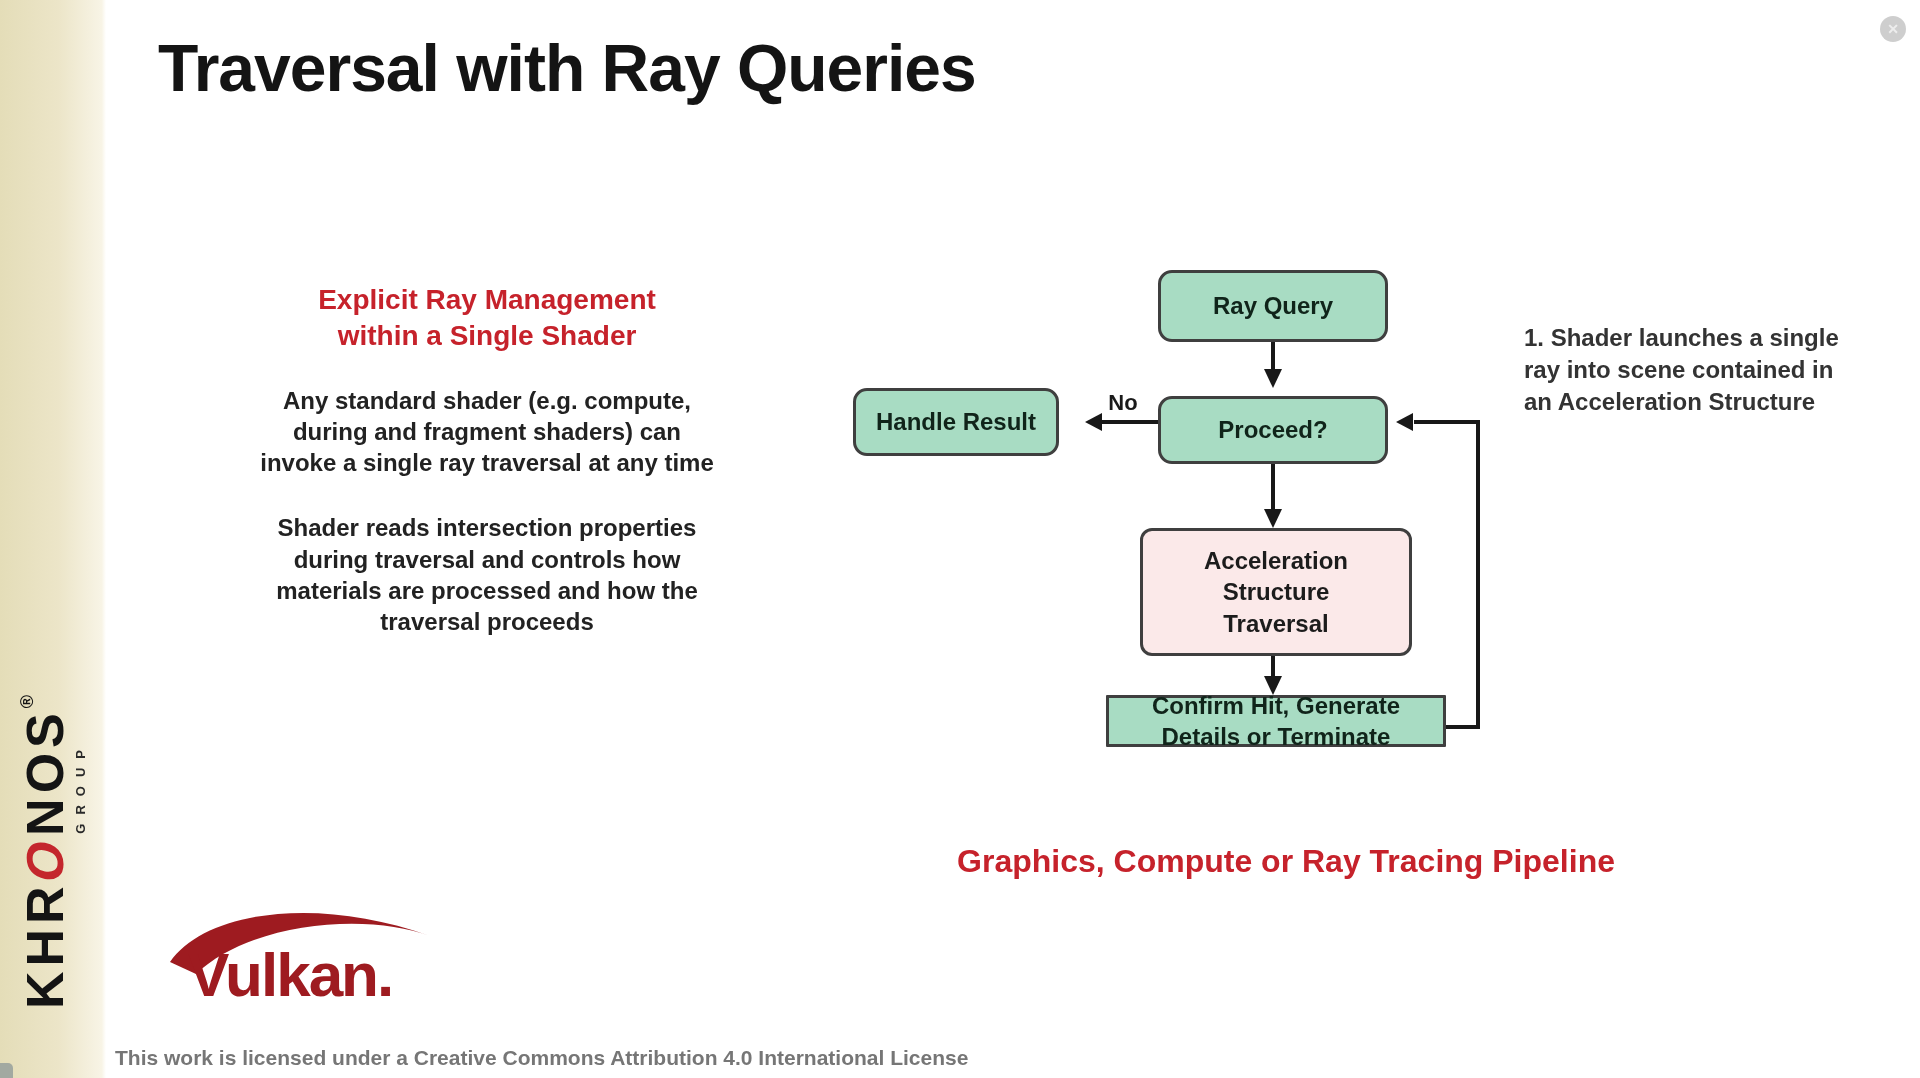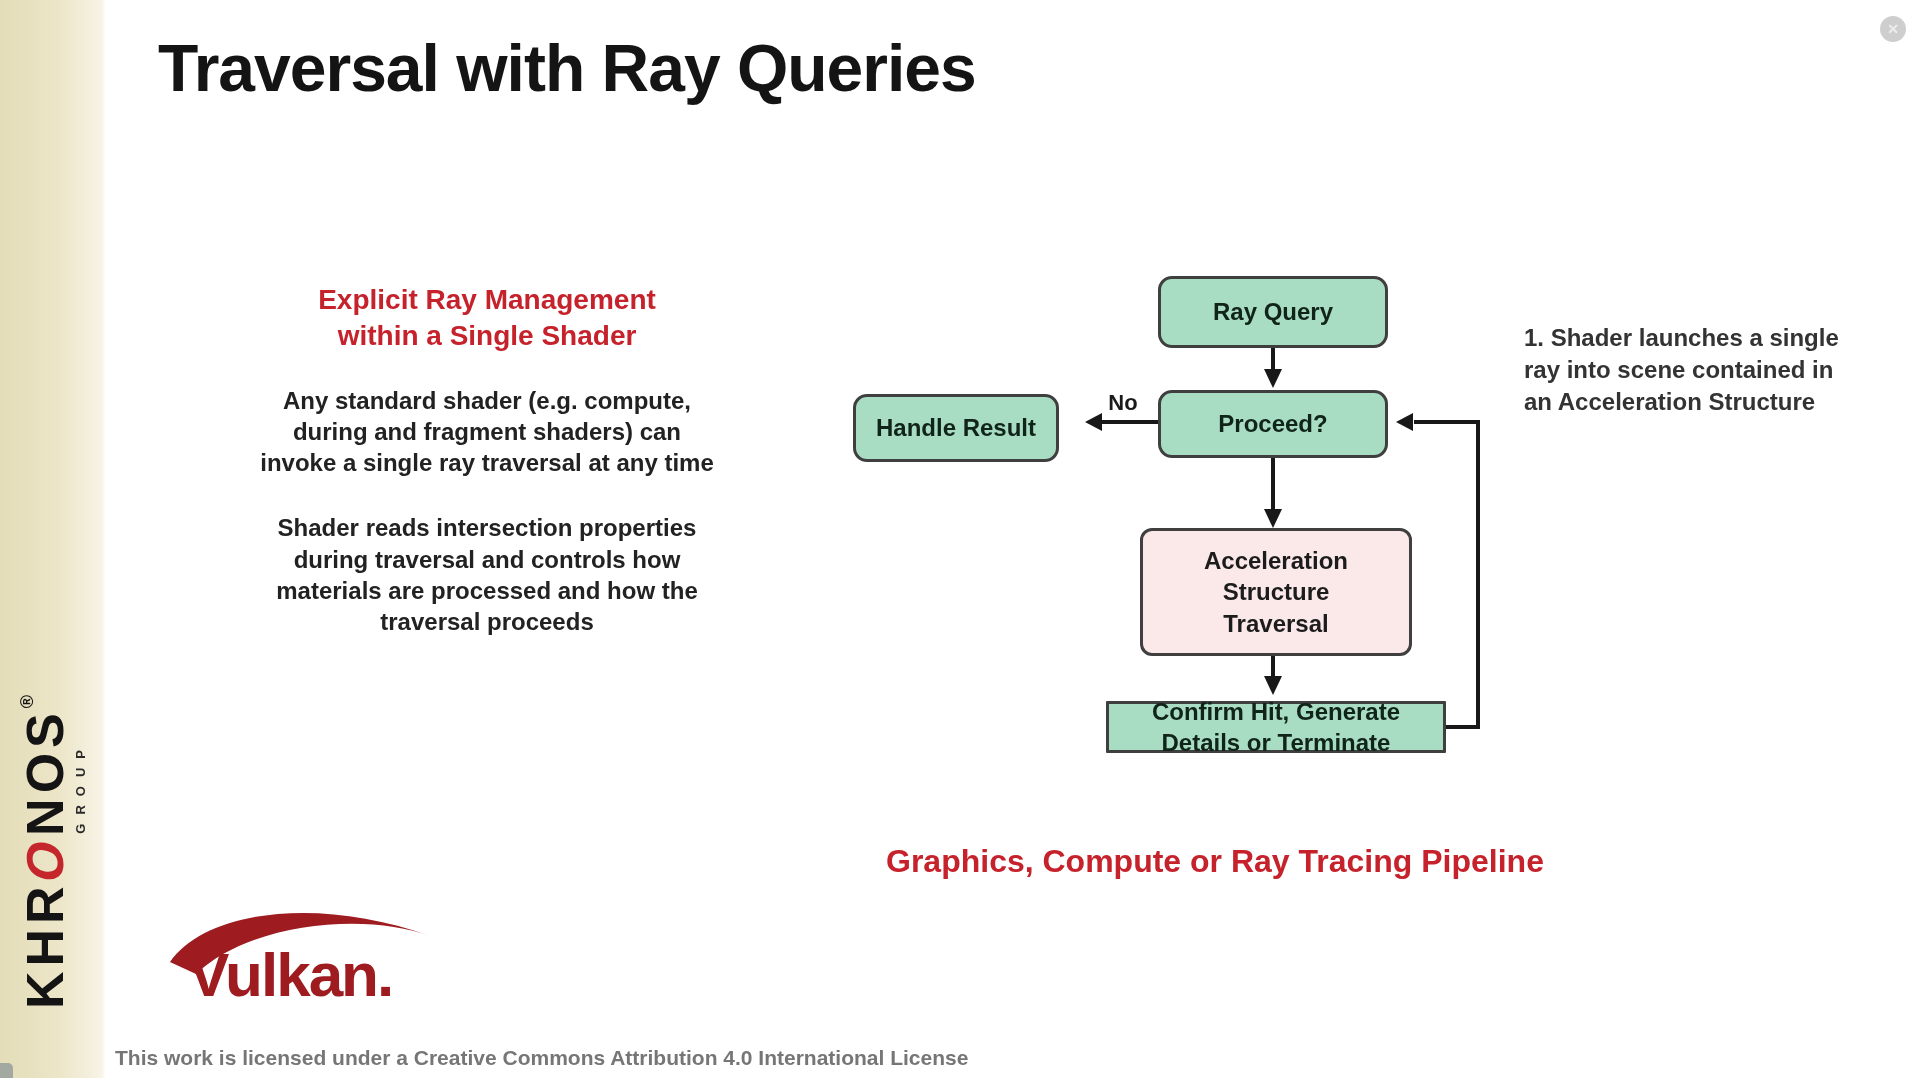--- a/index.html
+++ b/index.html
@@ -107,39 +107,39 @@
   .flow-box {
     position: absolute;
     border: 3px solid #3f3f3f;
     display: flex; align-items: center; justify-content: center;
     text-align: center;
     font-weight: bold;
     color: #10241a;
     font-size: 24px;
     line-height: 1.3;
   }
-  .flow-green { background: #a8dcc3; border-radius: 14px; margin-top: 6px; }
+  .flow-green { background: #a8dcc3; border-radius: 14px; }
   .flow-pink  { background: #fbe9e9; border-radius: 12px; color: #1c1c1c; }
   .box-ray     { left: 1158px; top: 270px; width: 230px; height: 72px; }
-  .box-proceed { left: 1158px; top: 384px; width: 230px; height: 68px; }
+  .box-proceed { left: 1158px; top: 396px; width: 230px; height: 68px; }
   .box-handle  { left:  853px; top: 388px; width: 206px; height: 68px; }
   .box-accel   { left: 1140px; top: 528px; width: 272px; height: 128px; }
   .box-confirm { left: 1106px; top: 695px; width: 340px; height: 52px; border-radius: 1px; }
   .edge-label-no {
     position: absolute;
     left: 1096px; top: 390px; width: 54px;
     text-align: center;
     font-size: 22px; font-weight: bold; color: #1a1a1a;
   }
   .flow-arrows { position: absolute; left: 840px; top: 250px; }
 
   .flow-caption {
     position: absolute;
     left: 886px; top: 843px; width: 800px;
-    text-align: left;
+    text-align: center;
     font-size: 32px;
     font-weight: bold;
     color: #c6222b;
   }
 
   
   .annotation {
     position: absolute;
     width: 360px;
     font-size: 24px;

